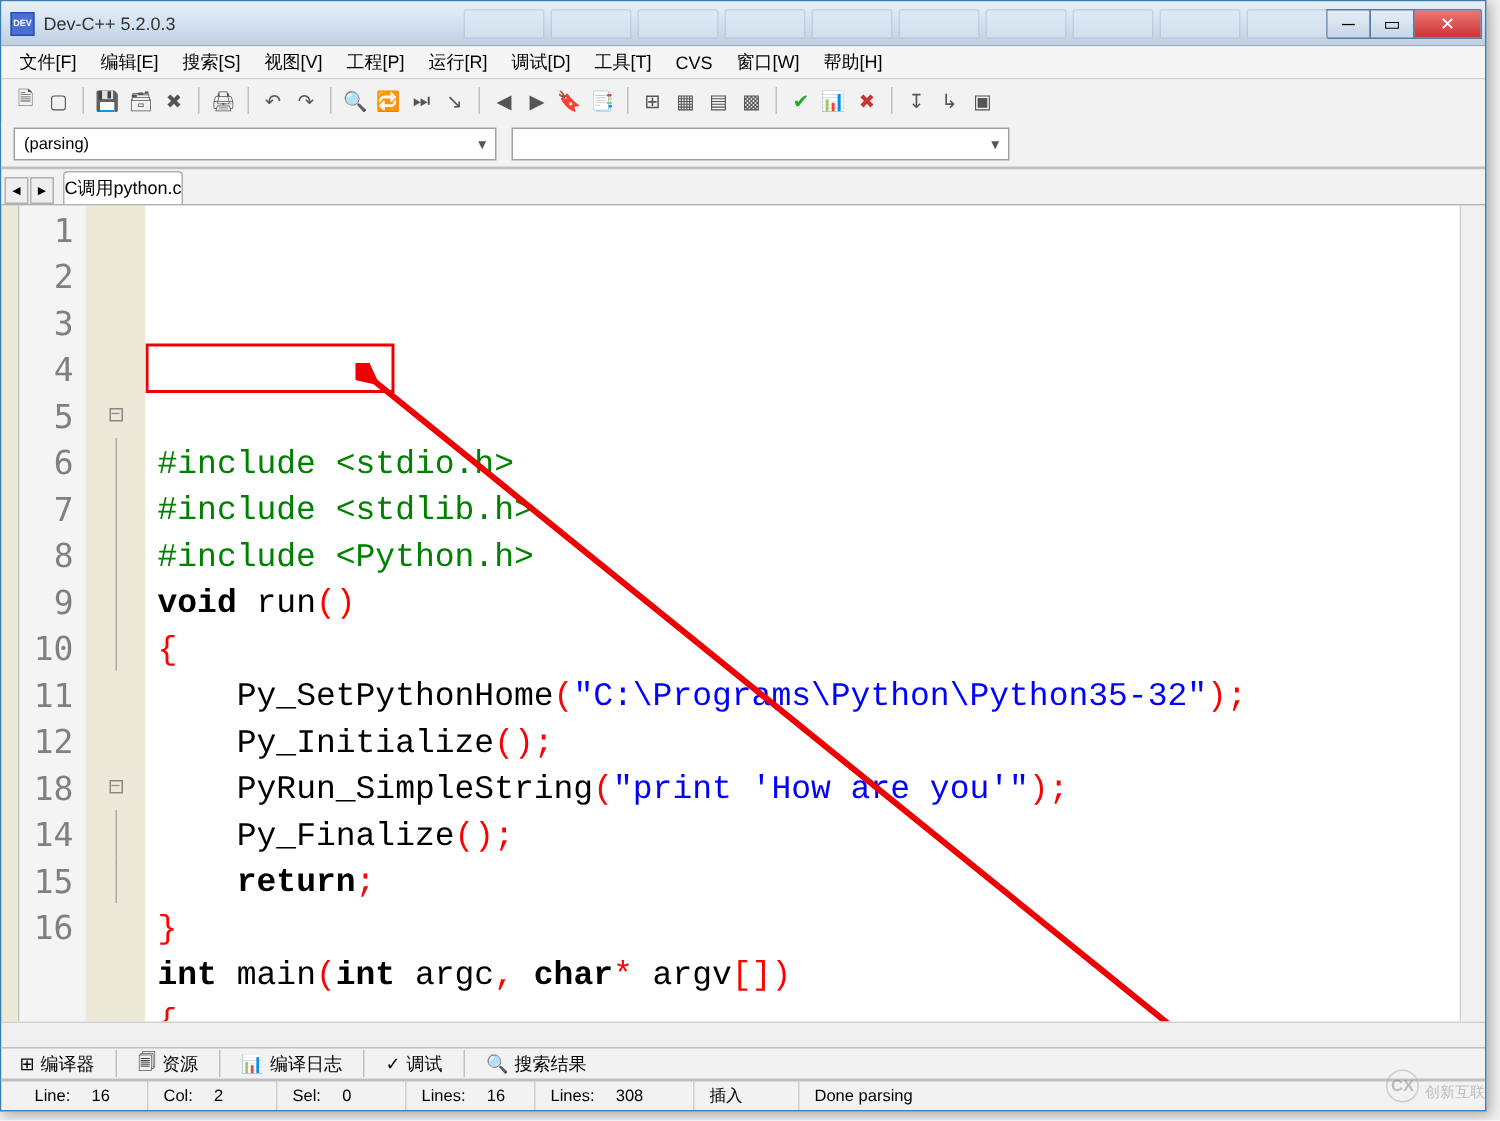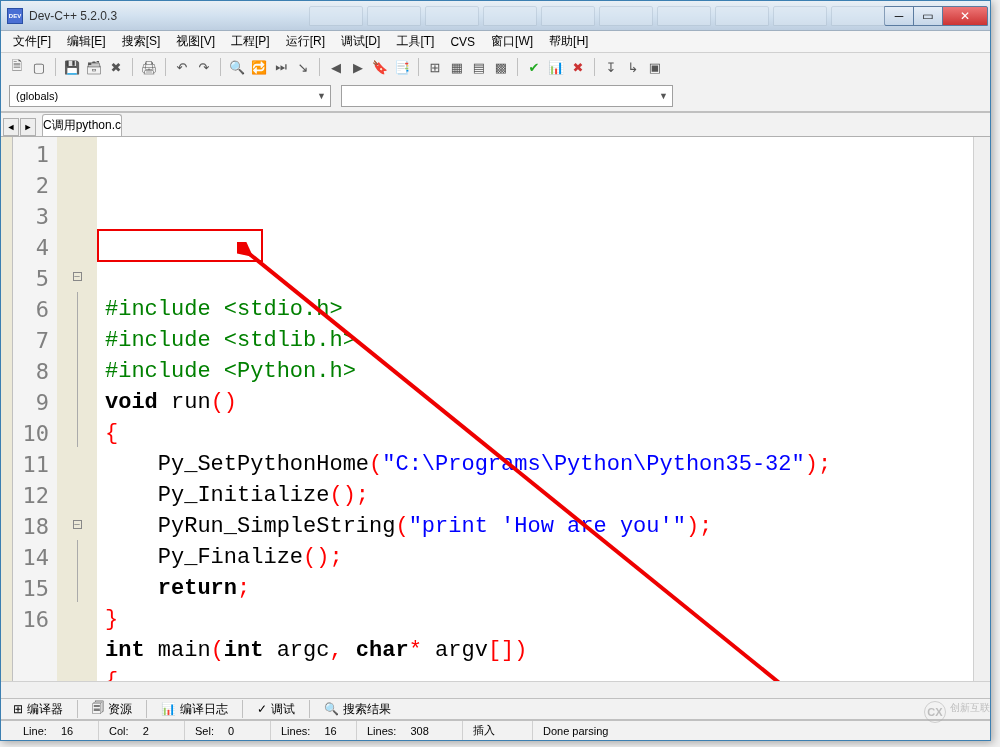--- a/index.html
+++ b/index.html
@@ -63,21 +63,21 @@
 
 .bottom-tabs { height: 22px; background: #f2f2f2; border-top: 1px solid #c0c0c0; display: flex; align-items: center; padding: 0 4px; font-size: 12px; gap: 2px; border-bottom: 1px solid #c0c0c0;}
 .btab { padding: 2px 8px; display: flex; align-items: center; gap: 4px; cursor: default; }
 .btab .ic { font-size: 12px; }
 
 
 .statusbar { height: 20px; background: #f2f2f2; border-top: 1px solid #c0c0c0; display: flex; align-items: center; font-size: 11px; padding: 0 12px; }
 .sb-cell { padding: 0 10px; border-right: 1px solid #d0d0d0; height: 100%; display: flex; align-items: center; gap: 4px; }
 
 
-.watermark { position: absolute; right: 10px; bottom: 24px; opacity: 0.5; font-size: 10px; color: #888; display:flex; align-items:flex-start; gap:4px;}
+.watermark { position: absolute; right: 10px; bottom: 12px; opacity: 0.5; font-size: 10px; color: #888; display:flex; align-items:flex-end; gap:4px;}
 .watermark .logo { width:22px; height:22px; border:1px solid #aaa; border-radius:50%; display:flex;align-items:center;justify-content:center;font-weight:bold;font-size:11px;}
 </style>
 </head>
 <body>
 
 <div class="window">
 
   <div class="titlebar">
     <div class="titlebar-icon"></div>
     <div class="titlebar-text">Dev-C++ 5.2.0.3</div>
@@ -164,21 +164,21 @@
       </div>
       <div class="tb-sep"></div>
       <div class="tb-chunk">
         <div class="tb-btn">↧</div>
         <div class="tb-btn">↳</div>
         <div class="tb-btn">▣</div>
       </div>
     </div>
     <div class="combo-row">
       <div class="combo combo-1">
-          <span>(globals)</span>
+          <span>(parsing)</span>
         </div>
       <div class="combo combo-2">
           <span></span>
         </div>
     </div>
   </div>
 
   <div class="tab-strip">
     <div class="tab-nav">
       <div class="tab-nav-btn">◄</div>

